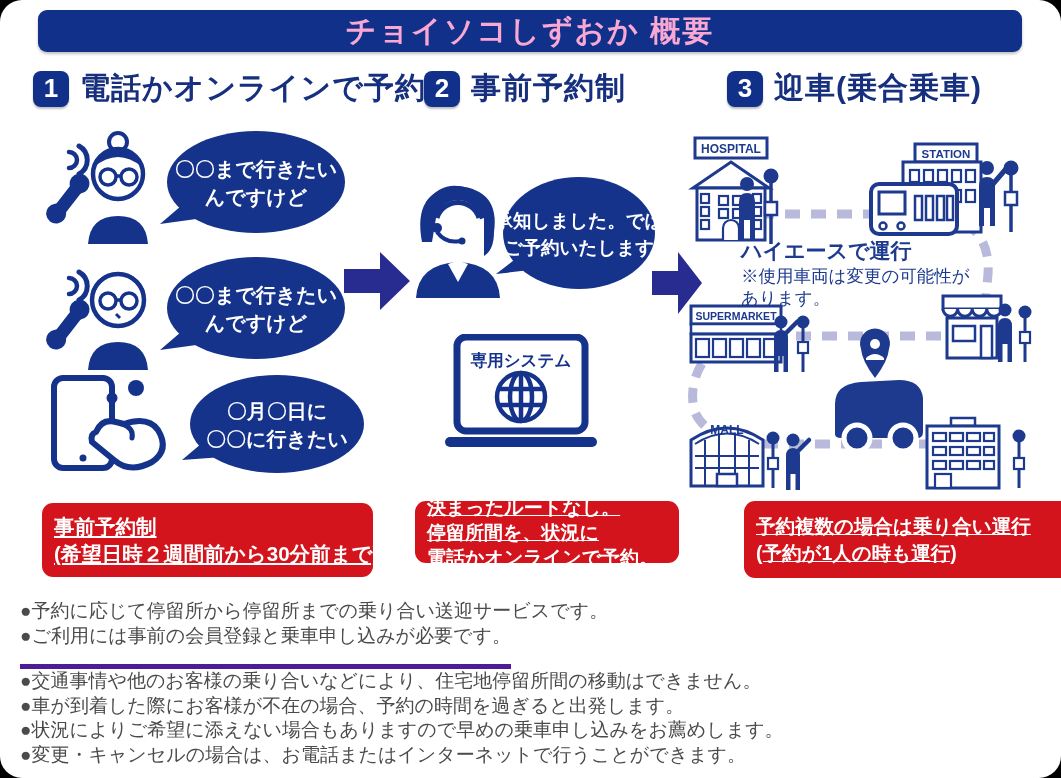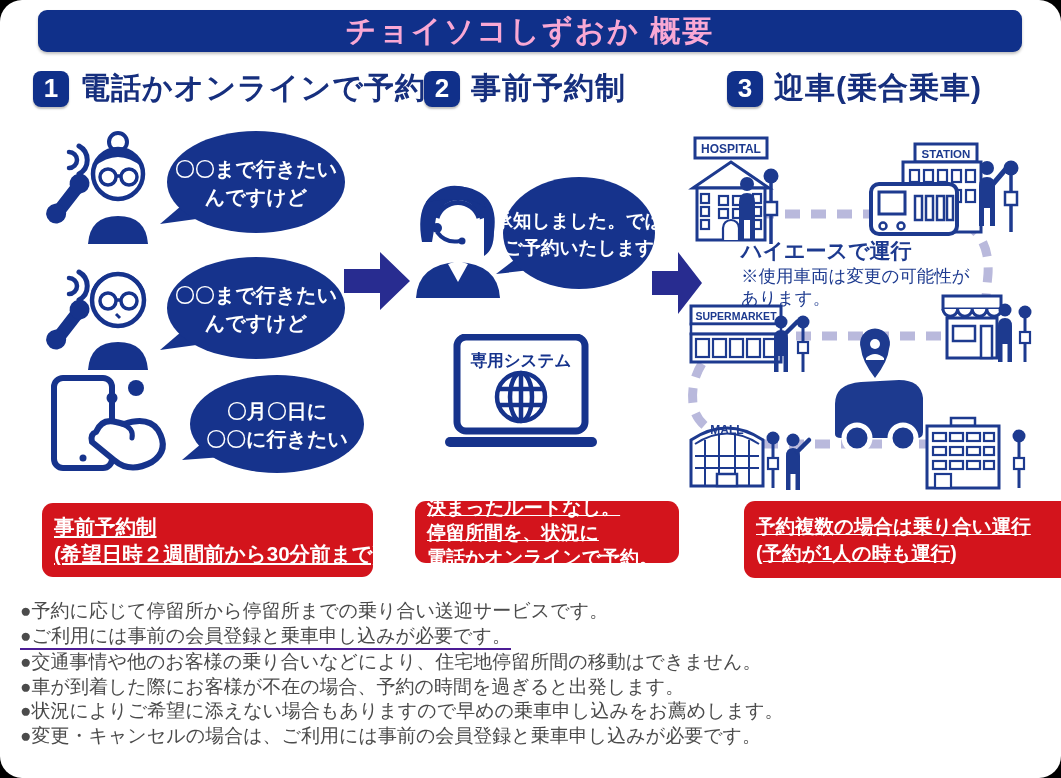--- a/index.html
+++ b/index.html
@@ -14,21 +14,21 @@
   .step-label{color:#162f7e;font-size:30px;font-weight:bold;letter-spacing:1px;}
   .abs{position:absolute;}
   .redbox{position:absolute;background:#d3141c;border-radius:11px;color:#fff;font-weight:bold;
     display:flex;flex-direction:column;justify-content:center;padding:6px 12px;box-sizing:border-box;text-decoration:underline;}
   .redbox div{white-space:nowrap;}
   .rb1{left:42px;top:503px;width:331px;height:74px;font-size:20.5px;line-height:27px;}
   .rb2{left:415px;top:501px;width:264px;height:62px;font-size:19px;line-height:25px;}
   .rb3{left:744px;top:501px;width:328px;height:77px;font-size:19.5px;line-height:27px;}
   .notes{position:absolute;left:20px;top:599px;color:#4b4b4b;font-size:19px;line-height:24.5px;}
   .note-line{white-space:nowrap;}
-  .u-red{display:inline-block;border-bottom:2px solid #4c1d95;padding-bottom:0px;}
+  .u-red{display:inline-block;border-bottom:5px solid #4c1d95;padding-bottom:16px;}
   .bubble-text{fill:#fff;font-weight:bold;font-size:20px;text-anchor:middle;}
   svg{display:block;}
 </style>
 </head>
 <body>
 
 <div class="card">
 
   <div class="header-bar">チョイソコしずおか 概要</div>
 
@@ -353,16 +353,16 @@
     <div>予約複数の場合は乗り合い運行</div>
     <div>(予約が1人の時も運行)</div>
   </div>
 
   <div class="notes">
     <div class="note-line">●予約に応じて停留所から停留所までの乗り合い送迎サービスです。</div>
     <div class="note-line"><span class="u-red">●ご利用には事前の会員登録と乗車申し込みが必要です。</span></div>
     <div class="note-line">●交通事情や他のお客様の乗り合いなどにより、住宅地停留所間の移動はできません。</div>
     <div class="note-line">●車が到着した際にお客様が不在の場合、予約の時間を過ぎると出発します。</div>
     <div class="note-line">●状況によりご希望に添えない場合もありますので早めの乗車申し込みをお薦めします。</div>
-    <div class="note-line">●変更・キャンセルの場合は、ご利用には事前の会員登録と乗車申し込みが必要です。</div>
+    <div class="note-line">●変更・キャンセルの場合は、お電話またはインターネットで行うことができます。</div>
   </div>
 
 </div>
 
 </body></html>

